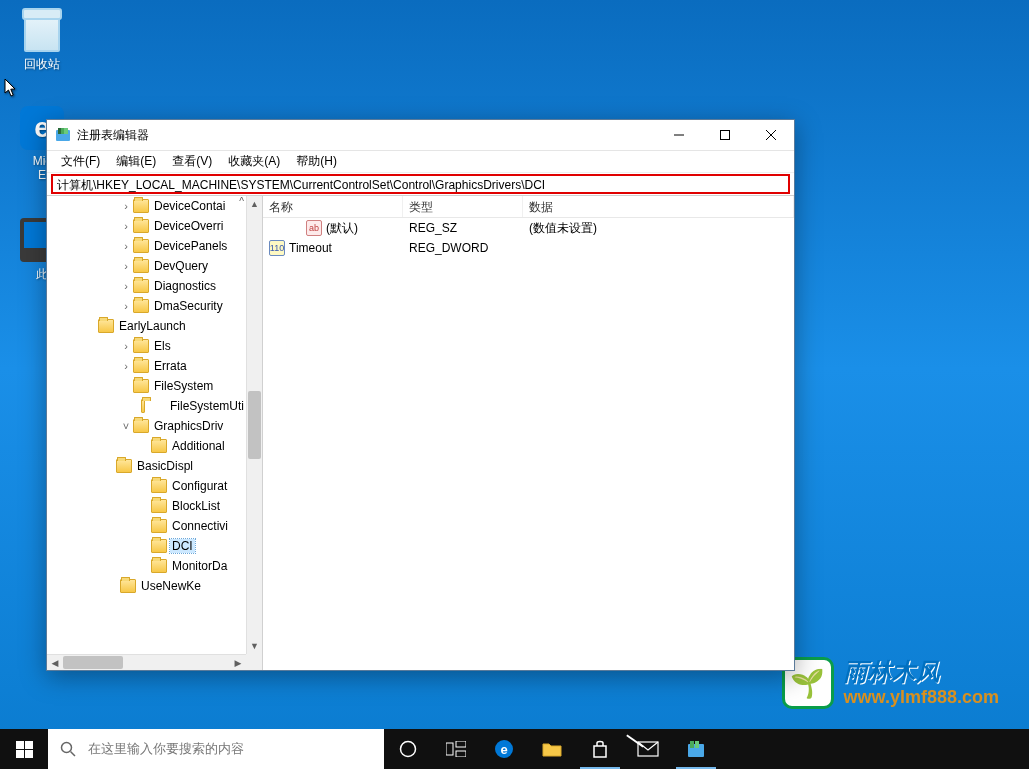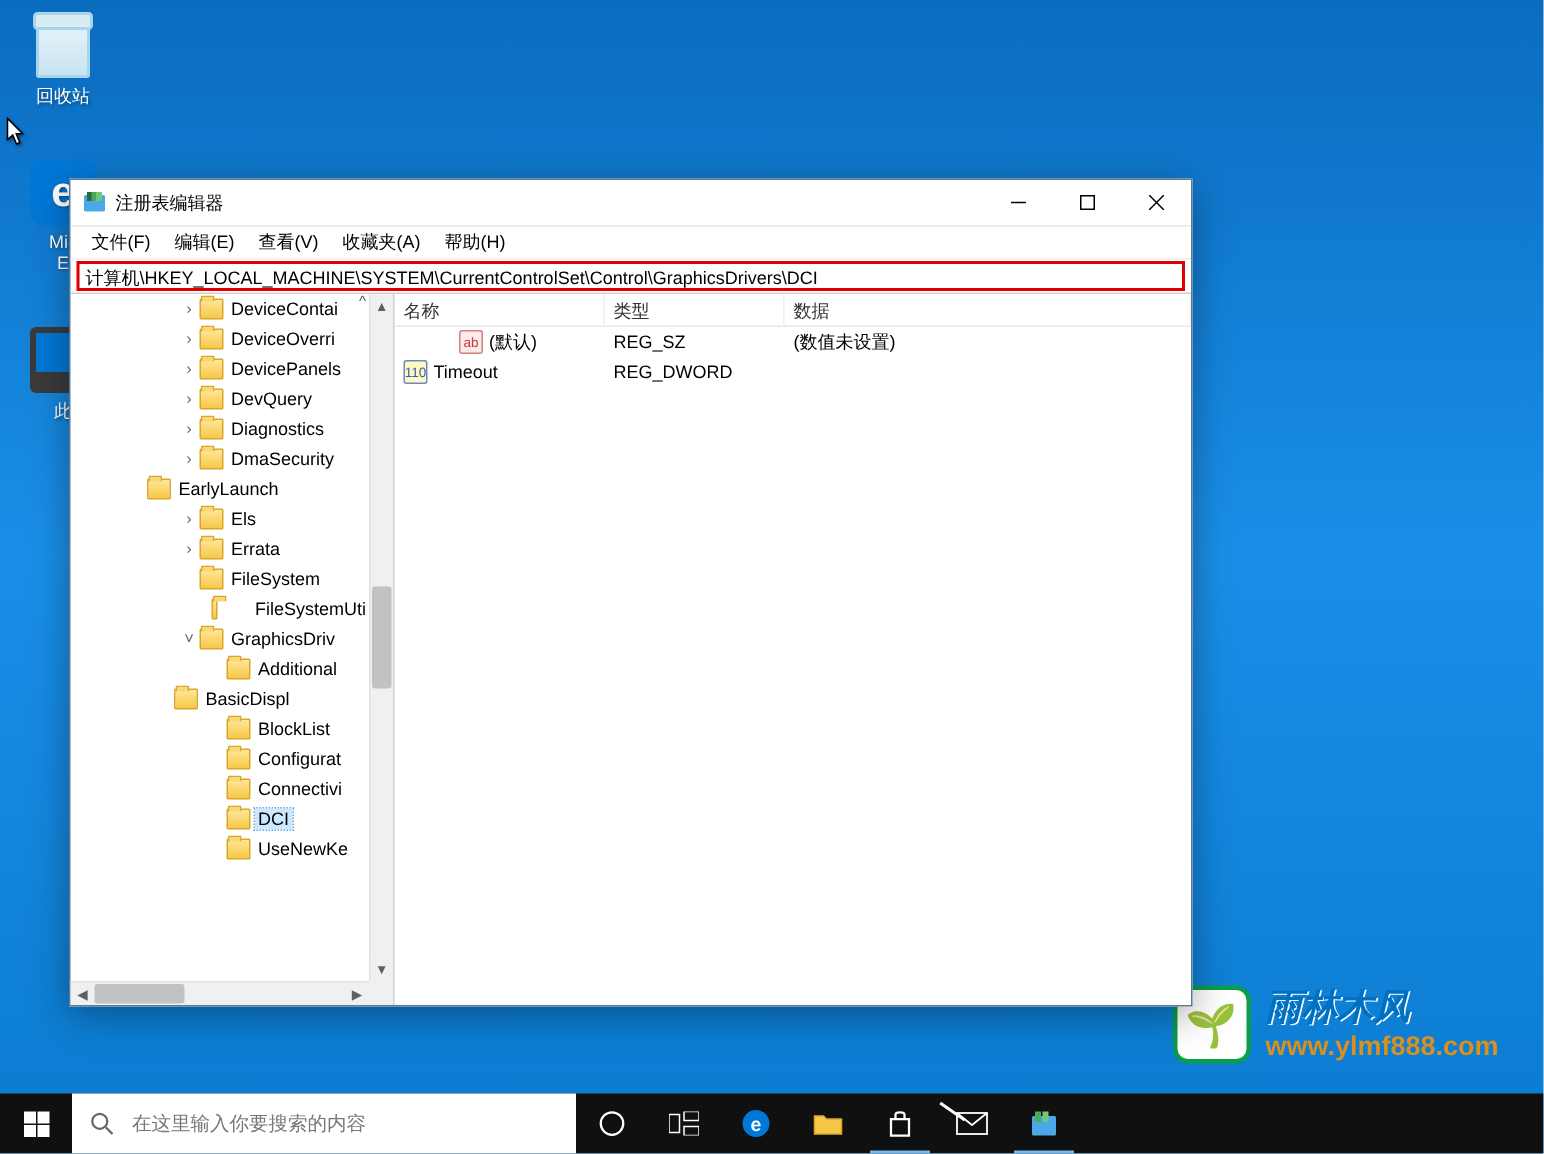--- a/index.html
+++ b/index.html
@@ -215,38 +215,43 @@
               <span class="lbl">Additional</span>
             </div>
             <div class="node" style="padding-left: 55px;">
               <span class="exp"></span>
               <span class="fold"></span>
               <span class="lbl">BasicDispl</span>
             </div>
             <div class="node" style="padding-left: 90px;">
               <span class="exp"></span>
               <span class="fold"></span>
+              <span class="lbl">Configurat</span>
+            </div>
+            <div class="node" style="padding-left: 90px;">
+              <span class="exp"></span>
+              <span class="fold"></span>
               <span class="lbl">BlockList</span>
             </div>
             <div class="node" style="padding-left: 90px;">
               <span class="exp"></span>
               <span class="fold"></span>
-              <span class="lbl">Configurat</span>
-            </div>
-            <div class="node" style="padding-left: 90px;">
-              <span class="exp"></span>
-              <span class="fold"></span>
               <span class="lbl">Connectivi</span>
             </div>
             <div class="node sel" style="padding-left: 90px;">
               <span class="exp"></span>
               <span class="fold"></span>
               <span class="lbl">DCI</span>
             </div>
             <div class="node" style="padding-left: 90px;">
+              <span class="exp"></span>
+              <span class="fold"></span>
+              <span class="lbl">MonitorDa</span>
+            </div>
+            <div class="node" style="padding-left: 59px;">
               <span class="exp"></span>
               <span class="fold"></span>
               <span class="lbl">UseNewKe</span>
             </div>
             <span style="position: absolute; top: 0px; right: 2px; font-size: 10px; color: rgb(85, 85, 85);">^</span>
           </div>
         <div class="sbv">
           <div class="btn">▲</div>
           <div class="track">
               <div class="thumb"></div>

